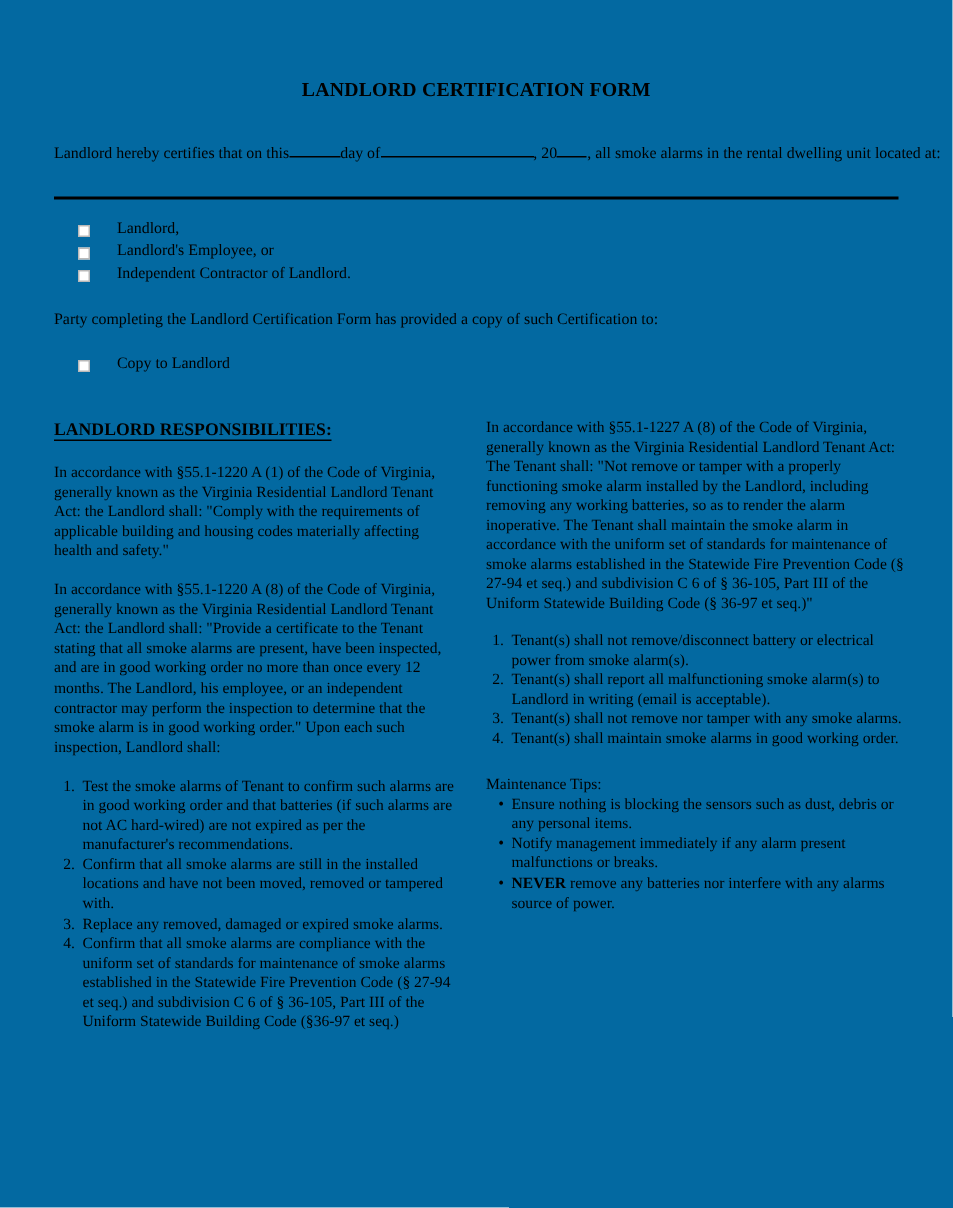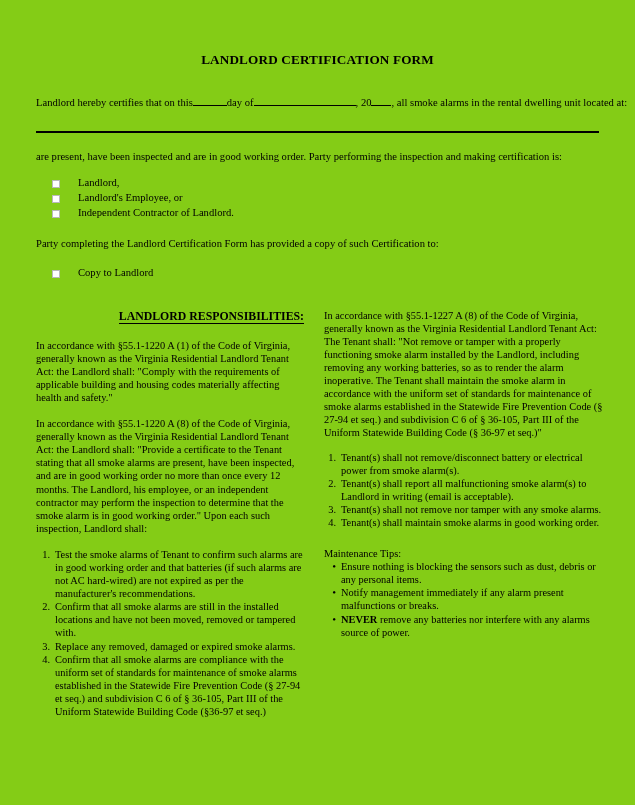--- a/index.html
+++ b/index.html
@@ -13,21 +13,21 @@
     font-family: "Liberation Serif", "DejaVu Serif", serif;
     color: #000000;
     overflow: hidden;
   }
   .page {
     position: relative;
     width: 635px;
     height: 805px;
     box-sizing: border-box;
     padding: 0;
-    background: #84cc16;
+    background: #0369a1;
   }
 
   
   .doc-title {
     text-align: center;
     font-weight: bold;
     font-size: 13.2px;
     letter-spacing: 0.15px;
     margin: 0;
     padding-top: 52px;
@@ -105,21 +105,21 @@
     width: 318px;
     padding-left: 36px;
     padding-right: 14px;
   }
   .col-right {
     width: 317px;
     padding-left: 6px;
     padding-right: 24px;
   }
   .col-heading {
-    text-align: right;
+    text-align: left;
     font-weight: bold;
     font-size: 11.8px;
     margin: 0 0 15px 0;
   }
   .col-heading span {
     border-bottom: 1.3px solid #000;
     padding-bottom: 0px;
   }
   .col-right .col-heading { margin-bottom: 13px; }
 
@@ -171,21 +171,20 @@
 <div class="page">
 
   <div class="doc-title">LANDLORD CERTIFICATION FORM</div>
 
   <div class="intro-block">
     <div class="intro-line"><span>Landlord hereby certifies that on this</span><span class="blank-sm"></span><span>day of</span><span class="blank-lg"></span><span>, 20</span><span class="blank-xs"></span><span>, all smoke alarms in the rental dwelling unit located at:</span></div>
   </div>
 
   <div class="addr-rule"></div>
 
-  <div class="after-rule">are present, have been inspected and are in good working order. Party performing the inspection and making certification is:</div>
 
   <div class="cb-group">
     <div class="cb-row">
       <span class="cb-box"></span>
       <span class="cb-label">Landlord,</span>
     </div>
     <div class="cb-row">
       <span class="cb-box"></span>
       <span class="cb-label">Landlord's Employee, or</span>
     </div>

